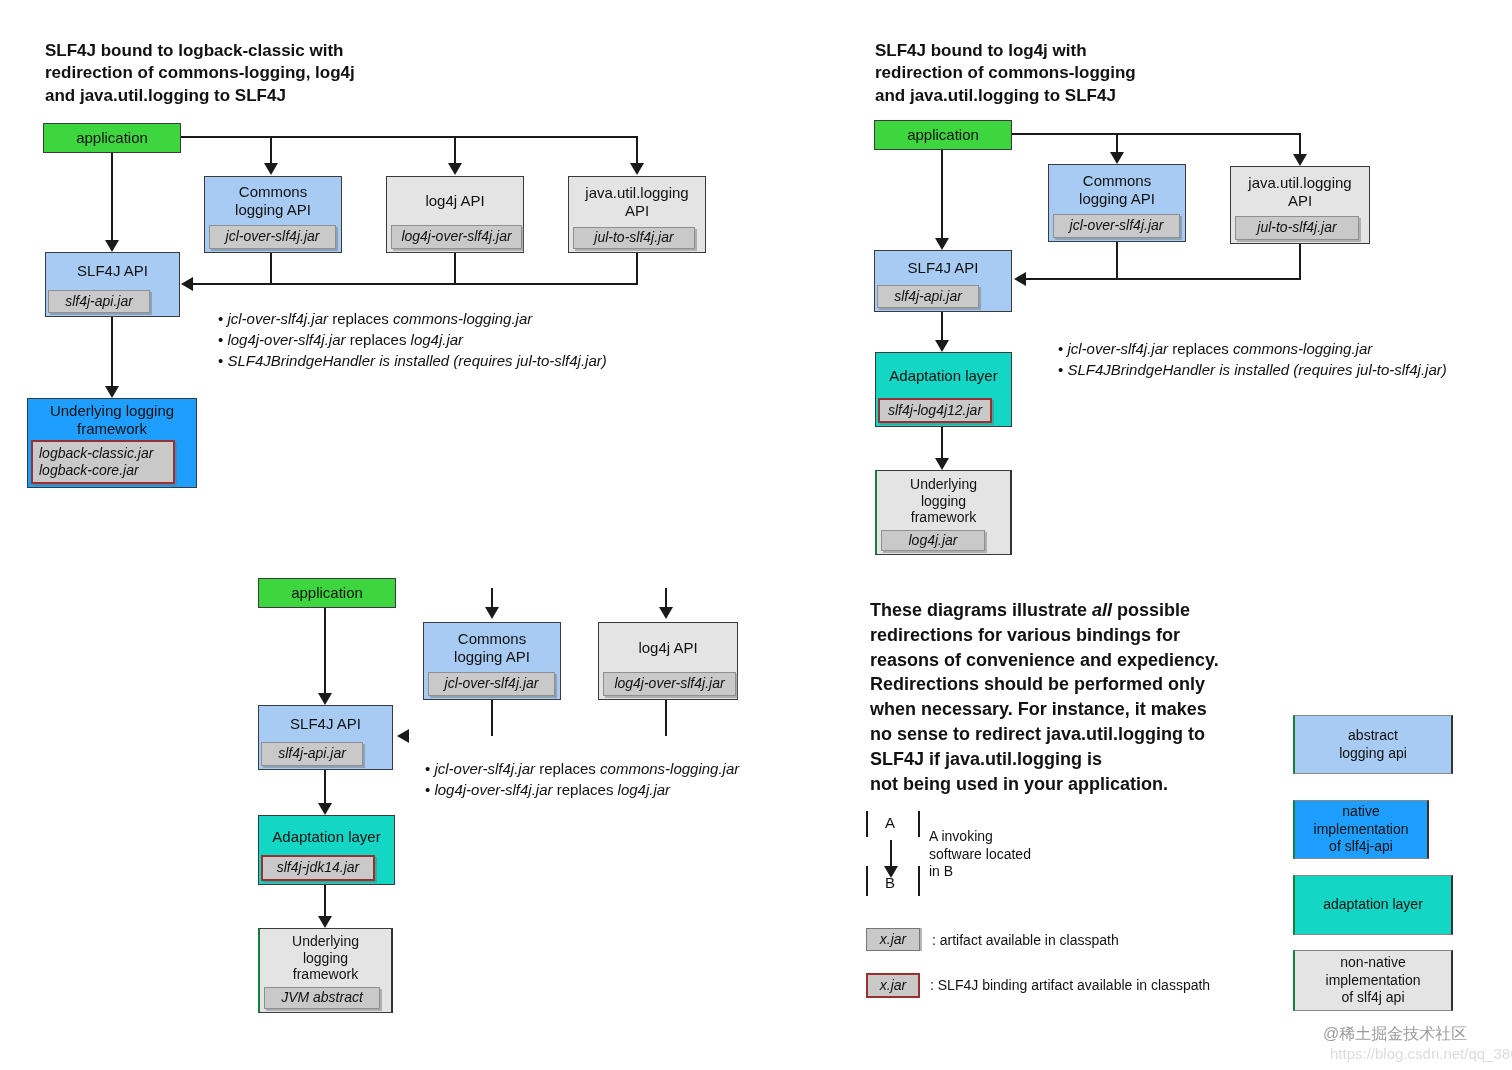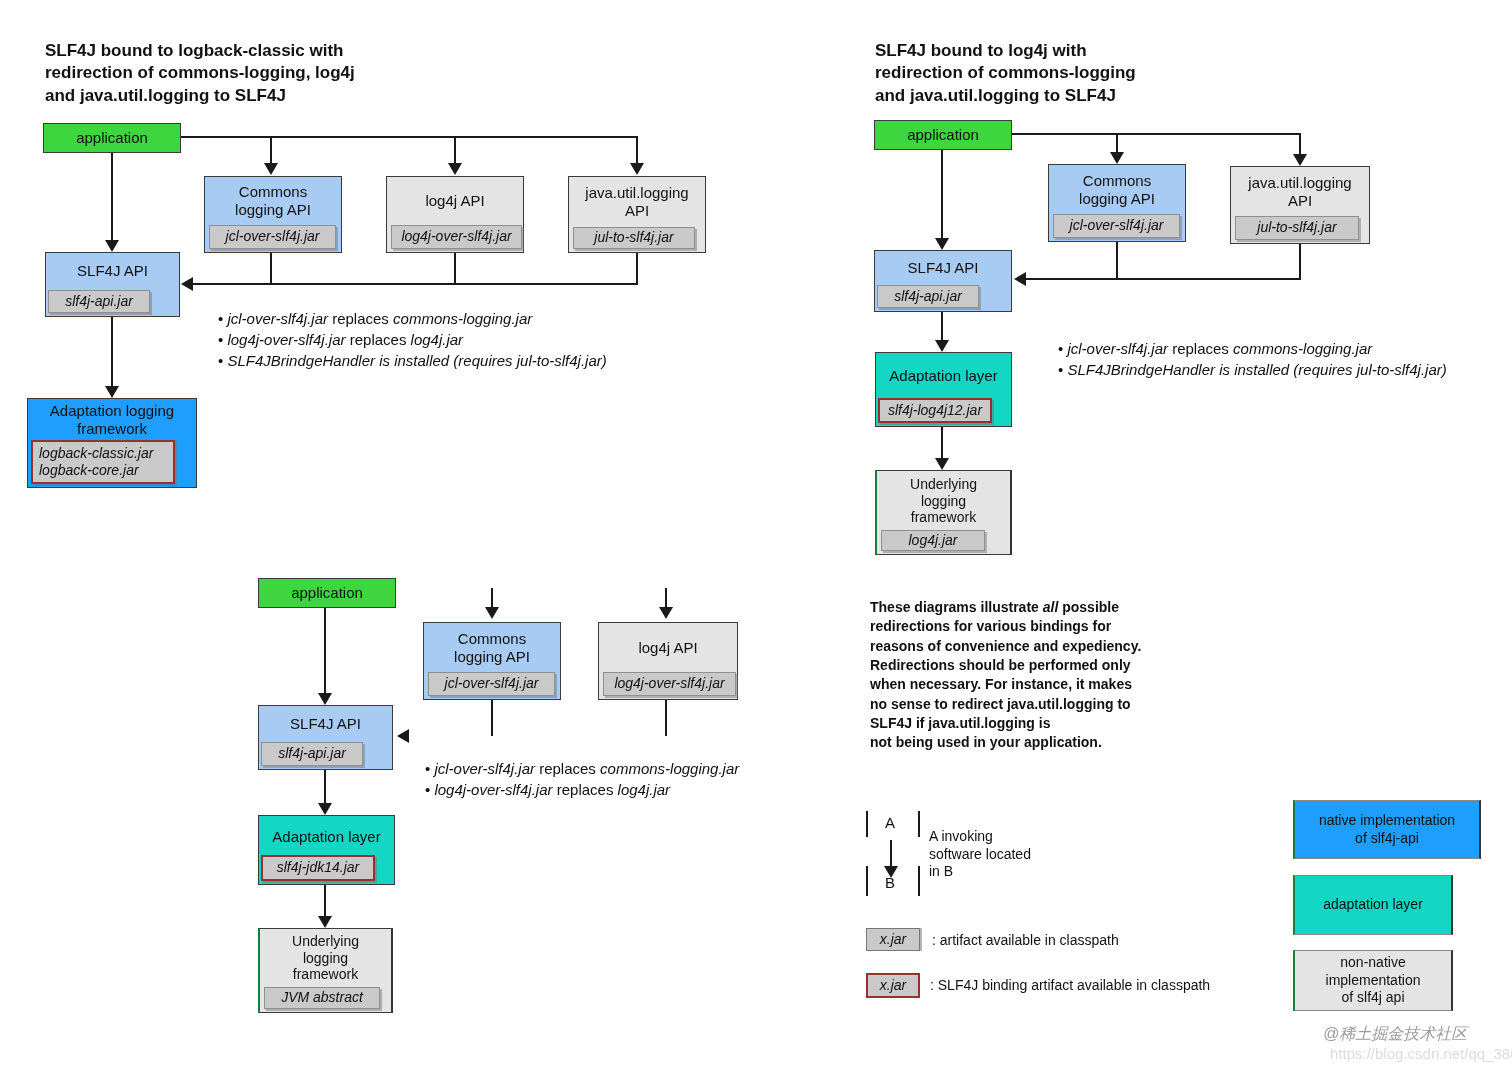--- a/index.html
+++ b/index.html
@@ -25,21 +25,21 @@
        box-sizing:border-box;}
   .jar.red{border:2px solid #993030;}
   .hline,.vline{position:absolute; background:#1a1a1a;}
   .hline{height:2px;} .vline{width:2px;}
   .arr-down{position:absolute; width:0; height:0; border-left:7px solid transparent;
        border-right:7px solid transparent; border-top:12px solid #1a1a1a;}
   .arr-left{position:absolute; width:0; height:0; border-top:7px solid transparent;
        border-bottom:7px solid transparent; border-right:12px solid #1a1a1a;}
   .bullets{position:absolute; font-size:15px; line-height:1.4; white-space:nowrap;}
   .bullet::before{content:"• ";font-style:normal;}
-  .note{position:absolute; font-weight:bold; font-size:14px; line-height:1.38; white-space:pre-line; width:430px;}
+  .note{position:absolute; font-weight:bold; font-size:18px; line-height:1.38; white-space:pre-line; width:430px;}
   .legend-text{position:absolute; font-size:14px; line-height:1.25; white-space:pre-line;}
   .ab{position:absolute; font-size:15px; font-weight:normal;}
   .wm1{position:absolute; color:#9a9aa0; font-size:16px;}
   .wm2{position:absolute; color:#dcdce0; font-size:15px;}
 </style>
 </head>
 <body>
 
 <div id="canvas">
 
@@ -91,21 +91,21 @@
   <div class="bullets" style="left:218px;top:308px;">
     <div class="bullet"><span style="font-style: italic;">jcl-over-slf4j.jar</span><span> replaces </span><span style="font-style: italic;">commons-logging.jar</span></div>
     <div class="bullet"><span style="font-style: italic;">log4j-over-slf4j.jar</span><span> replaces </span><span style="font-style: italic;">log4j.jar</span></div>
     <div class="bullet"><span style="font-style: italic;">SLF4JBrindgeHandler is installed (requires jul-to-slf4j.jar)</span></div>
   </div>
 
   <div class="vline" style="left:111px;top:317px;height:70px;"></div>
   <div class="arr-down" style="left:105px;top:386px;"></div>
 
   <div class="box bblue" style="left:27px;top:398px;width:170px;height:90px;">
-    <div class="lbl" style="height:42px;">Adaptation logging
+    <div class="lbl" style="height:42px;">Underlying logging
 framework</div>
     <div class="jar red" style="left:3px;width:144px;height:44px;text-align:left;justify-content:flex-start;padding-left:6px;">logback-classic.jar
 logback-core.jar</div>
   </div>
 
   <div class="dtitle" style="left:875px;top:40px;width:380px;">SLF4J bound to log4j with
 redirection of commons-logging
 and java.util.logging to SLF4J</div>
 
   <div class="box green" style="left:874px;top:120px;width:138px;height:30px;">
@@ -244,28 +244,32 @@
   <div class="box" style="left:866px;top:928px;width:54px;height:23px;background:#c9c9c9;border:1px solid #777;box-shadow:2px 0 0 rgba(110,110,110,.5);">
     <div class="center-lbl" style="font-style:italic;">x.jar</div>
   </div>
   <div class="legend-text" style="left:932px;top:932px;">: artifact available in classpath</div>
 
   <div class="box" style="left:866px;top:973px;width:54px;height:25px;background:#c9c9c9;border:2px solid #993030;">
     <div class="center-lbl" style="font-style:italic;">x.jar</div>
   </div>
   <div class="legend-text" style="left:930px;top:977px;">: SLF4J binding artifact available in classpath</div>
 
-  <div class="box sideheavy" style="left:1293px;top:800px;width:188px;height:59px;background:#1e9fff;border-top:1px solid #888;border-bottom:1px solid #888;">
+  <div class="box sideheavy" style="left:1293px;top:715px;width:160px;height:59px;background:#a7cbf2;border-top:1px solid #888;border-bottom:1px solid #888;">
+    <div class="center-lbl">abstract
+logging api</div>
+  </div>
+  <div class="box sideheavy" style="left:1293px;top:800px;width:136px;height:59px;background:#1e9fff;border-top:1px solid #888;border-bottom:1px solid #888;">
     <div class="center-lbl">native implementation
 of slf4j-api</div>
   </div>
   <div class="box sideheavy" style="left:1293px;top:875px;width:160px;height:60px;background:#13d6c5;border-top:1px solid #888;border-bottom:1px solid #888;">
     <div class="center-lbl">adaptation layer</div>
   </div>
   <div class="box sideheavy" style="left:1293px;top:950px;width:160px;height:61px;background:#e4e4e4;border-top:1px solid #888;border-bottom:1px solid #888;">
     <div class="center-lbl">non-native implementation
 of slf4j api</div>
   </div>
 
-  <div class="wm1" style="left:1323px;top:1024px;font-style:italic;">@稀土掘金技术社区</div>
+  <div class="wm1" style="left:1323px;top:1024px;">@稀土掘金技术社区</div>
   <div class="wm2" style="left:1330px;top:1045px;">https://blog.csdn.net/qq_38628046</div>
 
 </div>
 
 </body></html>

